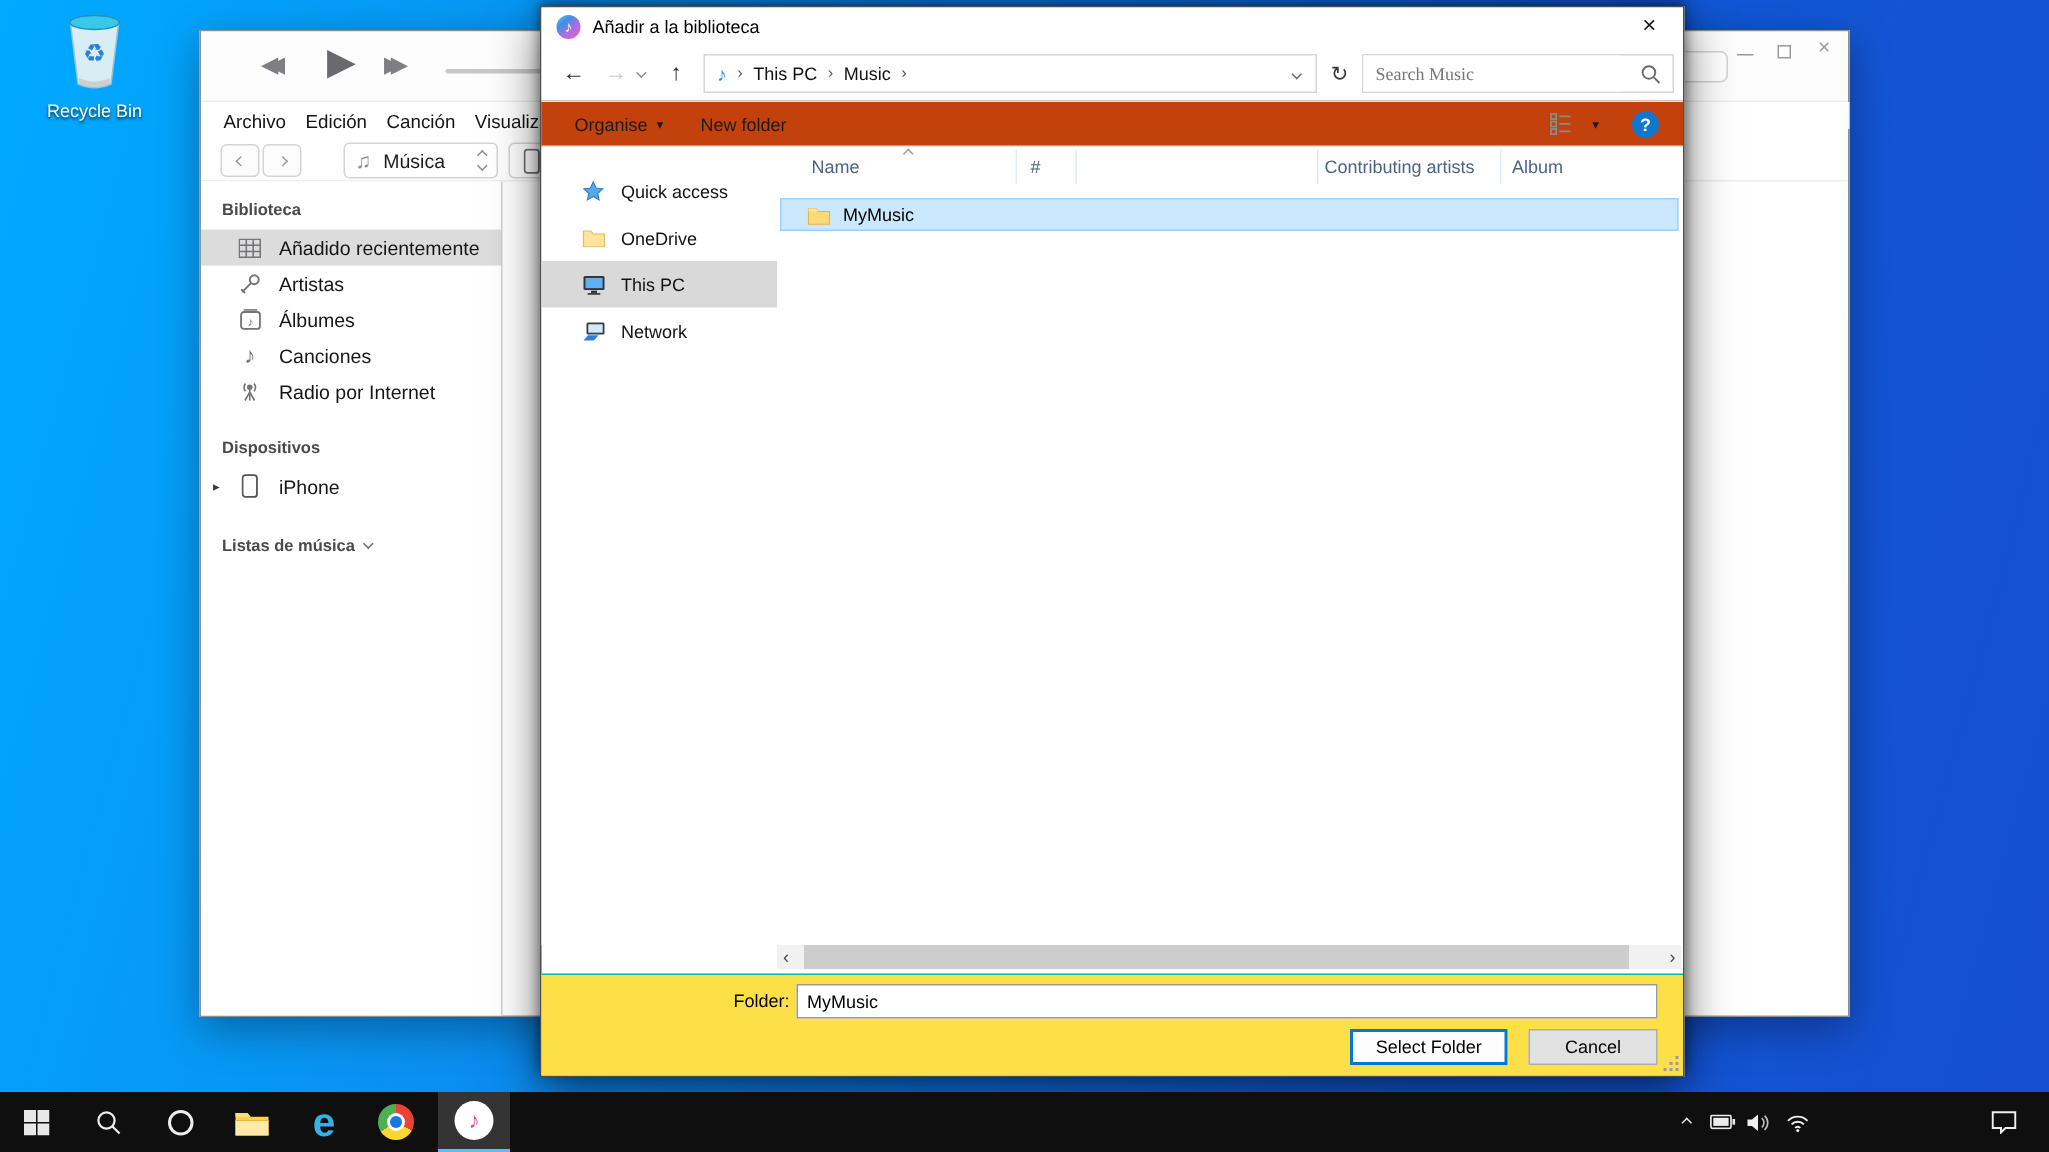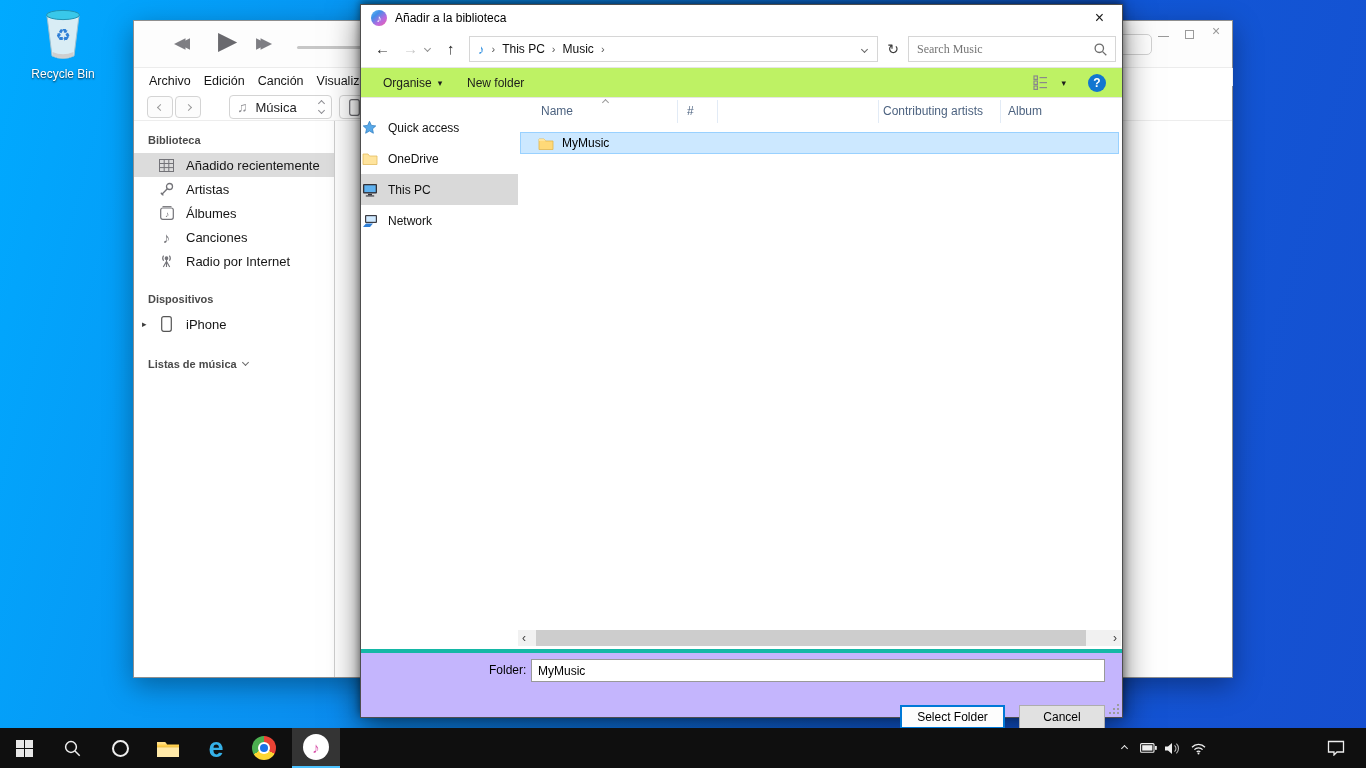--- a/index.html
+++ b/index.html
@@ -81,52 +81,52 @@
   #addr .note { color:#2f8fe0; font-size:13px; }
   #addr-chev { position:absolute; right:10px; color:#666; }
   #refresh { left:521px; top:5px; width:22px; height:26px; display:flex; align-items:center; justify-content:center;
              font-size:14px; color:#3a3a3a; }
   #dsearch { left:547px; top:5px; width:208px; height:26px; border:1px solid #d6d6d6; background:#fff; }
   #dsearch input { width:170px; height:24px; border:0; outline:none; padding-left:8px; font-size:12px;
                    font-family:Liberation Serif, serif; color:#333; }
   #dsearch input::placeholder { color:#757575; }
   #dsearch svg { position:absolute; right:8px; top:6px; }
 
-  #dlg-toolbar { left:0; top:62px; right:0; height:31px; background:#bef264; border-top:1px solid #e5e5e5; border-bottom:1px solid #e5e5e5; }
+  #dlg-toolbar { left:0; top:62px; right:0; height:31px; background:#c2410c; border-top:1px solid #e5e5e5; border-bottom:1px solid #e5e5e5; }
   .tb-item { position:absolute; top:0; height:29px; display:flex; align-items:center; gap:6px; font-size:12px; color:#1c1c1c; }
   #tb-org { left:22px; } #tb-new { left:106px; }
   .caret { font-size:9px; color:#1c1c1c; }
   #tb-view { right:74px; top:7px; } #tb-viewcaret { right:56px; top:6px; height:18px; display:flex; align-items:center; }
   #tb-help { right:16px; top:6px; width:18px; height:18px; border-radius:50%; background:#1176d0; color:#fff;
              font-size:12px; font-weight:bold; display:flex; align-items:center; justify-content:center; }
 
   #dlg-left { left:0; top:93px; width:157px; height:532px; background:#fff; padding-top:14px; }
-  .np-row { height:31px; display:flex; align-items:center; gap:10px; font-size:12px; color:#111; }
+  .np-row { height:31px; display:flex; align-items:center; gap:10px; padding-left:26px; font-size:12px; color:#111; }
   .np-row.sel { background:#d9d9d9; }
   .np-ic { width:17px; display:flex; justify-content:center; }
 
   #dlg-files { left:157px; top:93px; right:1px; height:532px; background:#fff; }
   .colhead { position:absolute; top:6px; font-size:12px; color:#4d6380; }
   .colsep { position:absolute; top:2px; width:1px; height:23px; background:#e2ebf6; }
   #sortcaret { position:absolute; left:85px; top:2px; color:#9a9a9a; }
   #filerow { position:absolute; left:2px; top:34px; right:2px; height:22px; background:#cce8ff; border:1px solid #99d1ff;
              display:flex; align-items:center; }
   #filerow .fic { position:absolute; left:17px; top:4px; }
   #filerow .fname { position:absolute; left:41px; font-size:12px; color:#000; }
 
   #dlg-hscroll { left:157px; top:625px; right:1px; height:16px; background:#f1f1f1; }
   #dlg-hscroll .arr { position:absolute; top:1px; font-size:12px; color:#404040; width:12px; text-align:center; }
   #hthumb { position:absolute; left:18px; top:0; width:550px; height:16px; background:#cdcdcd; }
 
-  #dlg-bottom { left:0; right:0; top:644px; bottom:0; background:#c4b5fd; border-top:4px solid #14b8a6; }
+  #dlg-bottom { left:0; right:0; top:644px; bottom:0; background:#fde047; border-top:1px solid #14b8a6; }
   #folder-lbl { position:absolute; left:128px; top:10px; font-size:12px; color:#000; }
   #folder-input { position:absolute; left:170px; top:6px; width:574px; height:23px; border:1px solid #999;
                   padding-left:6px; font-size:12px; font-family:"Liberation Sans",sans-serif; color:#000; background:#fff; }
   .dbtn { position:absolute; top:36px; height:24px; font-size:12px; font-family:"Liberation Sans",sans-serif;
-          display:flex; align-items:center; justify-content:center;margin-top:16px; }
+          display:flex; align-items:center; justify-content:center; }
   #btn-select { left:539px; width:105px; background:#fdfdfd; border:2px solid #0078d7; color:#000; }
   #btn-cancel { left:658px; width:86px; background:#e1e1e1; border:1px solid #adadad; color:#000; }
   #grip { position:absolute; right:3px; bottom:3px; width:2px; height:2px; background:#9c9c9c;
           box-shadow:-4px 0 #9c9c9c,-8px 0 #9c9c9c,0 -4px #9c9c9c,-4px -4px #9c9c9c,0 -8px #9c9c9c; }
 
   
   #taskbar { left:0; bottom:0; width:1366px; height:40px; background:#0f0f0f; z-index:30; }
   .tk-btn { position:absolute; top:0; width:48px; height:40px; display:flex; align-items:center; justify-content:center; }
   .tk-btn.active { background:#343434; border-bottom:2px solid #4cc2ff; }
   .tray-ic { position:absolute; top:0; height:40px; display:flex; align-items:center; justify-content:center; width:24px; color:#e8e8e8; }

